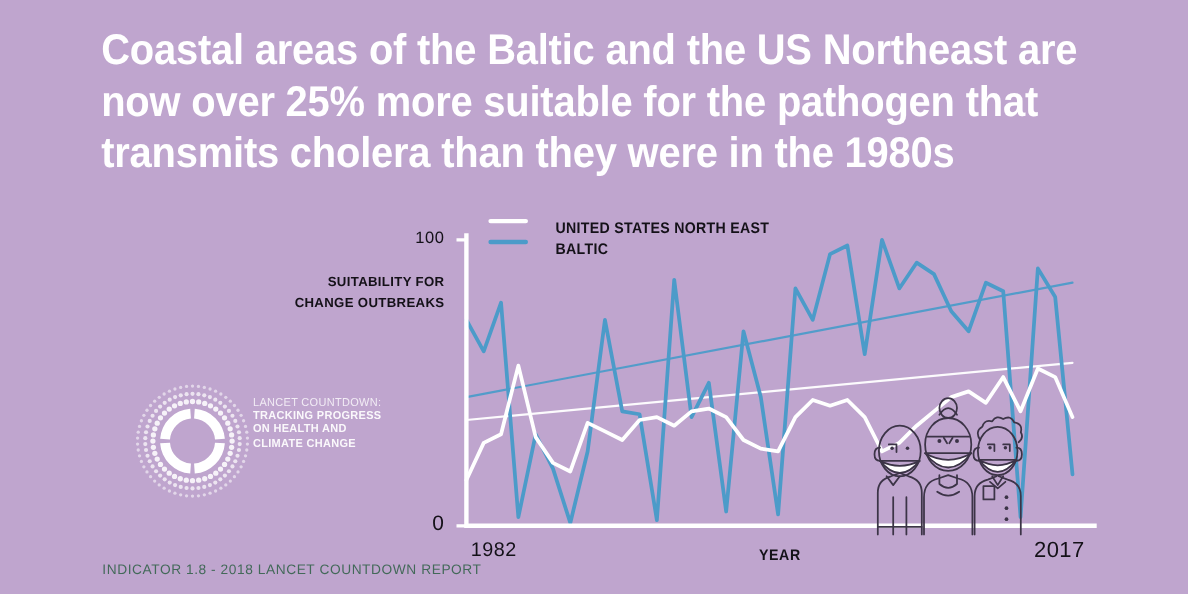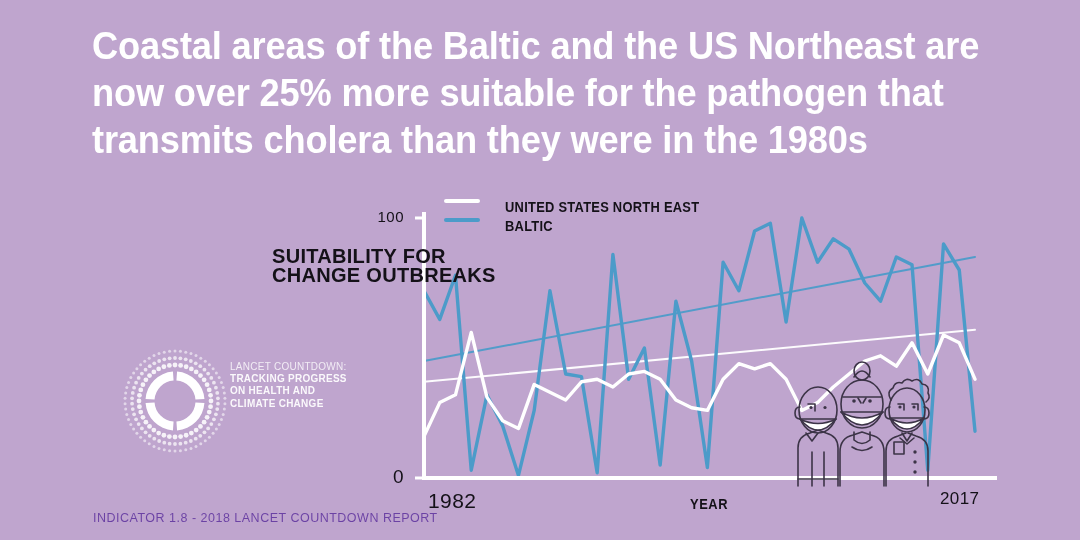--- a/index.html
+++ b/index.html
@@ -34,42 +34,42 @@
   .legend-line{width:36px;height:4px;display:block;border-radius:2px;}
   .legend-label{
     margin-left:11px;color:#141118;font-weight:700;font-size:14px;
     letter-spacing:0.3px;transform:scaleX(0.92);transform-origin:left center;
     white-space:nowrap;
   }
 
   
   .axis-text{position:absolute;color:#141118;font-weight:700;white-space:nowrap;}
   .ylabel{
-    left:272px;top:247px;width:146px;text-align:right;
-    font-size:20px;line-height:19px;letter-spacing:0.3px;
+    left:258px;top:247px;width:146px;text-align:right;
+    font-size:12px;line-height:19px;letter-spacing:0.3px;
   }
   .ytick-100{left:352px;top:208px;width:52px;text-align:right;font-size:15px;font-weight:400;letter-spacing:0.5px;}
   .ytick-0{left:352px;top:466px;width:52px;text-align:right;font-size:19px;font-weight:400;letter-spacing:0.5px;}
-  .xtick-start{left:428px;top:489px;font-size:21px;font-weight:400;letter-spacing:0.4px;}
-  .xtick-end{left:940px;top:489px;font-size:17px;font-weight:400;letter-spacing:0.4px;}
+  .xtick-start{left:428px;top:489px;font-size:18px;font-weight:400;letter-spacing:0.4px;}
+  .xtick-end{left:940px;top:489px;font-size:20px;font-weight:400;letter-spacing:0.4px;}
   .xlabel{left:690px;top:496px;font-size:14px;letter-spacing:0.6px;transform:scaleX(0.92);transform-origin:left center;}
 
   
   .logo{position:absolute;left:120px;top:348px;width:250px;height:106px;}
   .logo svg{position:absolute;left:0;top:0;}
   .logo-text{
     position:absolute;left:110px;top:12px;width:140px;
     color:#ffffff;font-weight:700;font-size:10.5px;line-height:12.2px;
     letter-spacing:0.3px;opacity:.93;transform:scaleX(0.95);transform-origin:left top;
   }
   .logo-text .l1{font-weight:400;opacity:.85;}
 
   
   .footer{
-    position:absolute;left:93px;top:511px;color:#4c1d95;opacity:.72;
+    position:absolute;left:93px;top:511px;color:#14532d;opacity:.72;
     font-size:12.5px;letter-spacing:0.5px;font-weight:400;white-space:nowrap;
   }
 
   
   .people{position:absolute;left:782px;top:352px;}
 </style>
 </head>
 <body>
 
 <div id="stage">

